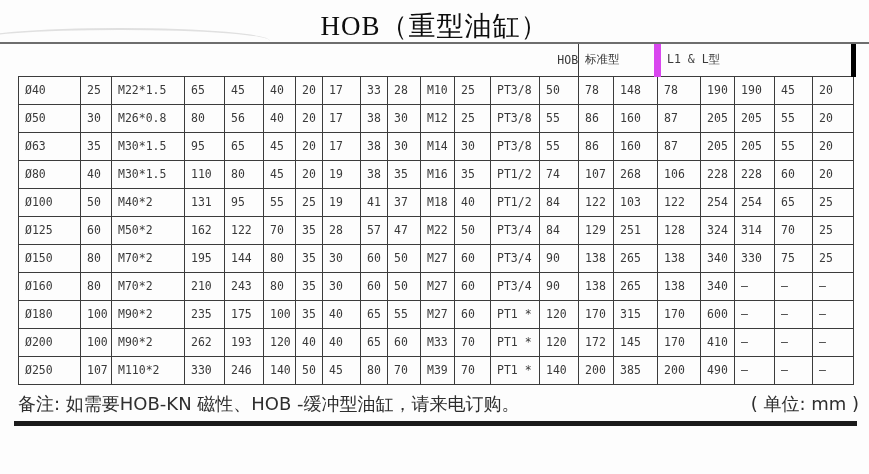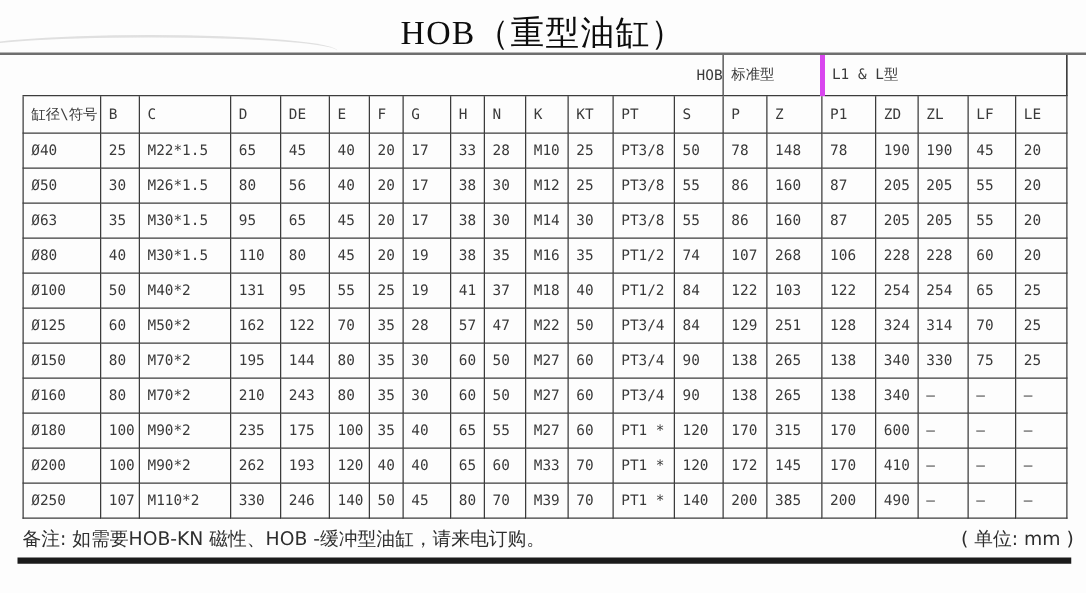--- a/index.html
+++ b/index.html
@@ -51,30 +51,30 @@
     white-space: nowrap;
     overflow: hidden;
   }
   thead tr.group-row th {
     border: none;
     border-bottom: 1px solid #3c3c3c;
     height: 32px;
     font-size: 11.5px;
   }
   thead tr.group-row th.g-hob { text-align: right; padding: 0; }
-  thead tr.group-row th.g-std { border-left: 1px solid #3c3c3c; border-right: 4px solid #d946ef; }
-  thead tr.group-row th.g-l1l { border-right: 1px solid #000000; }
+  thead tr.group-row th.g-std { border-left: 1px solid #3c3c3c; border-right: 7px solid #d946ef; }
+  thead tr.group-row th.g-l1l { border-right: 5px solid #000000; }
   thead tr.col-row th { height: 30px; }
   .footer {
     width: 841px;
     margin: 7px 14px 5px 18px;
     display: flex;
     justify-content: space-between;
     align-items: center;
-    font-size: 15px;
+    font-size: 18px;
     color: #2e2e2e;
     font-family: "DejaVu Sans", "Liberation Sans", sans-serif;
   }
   .bottom-bar {
     height: 5px;
     background: #1b1b1b;
     width: 843px;
     margin-left: 14px;
     margin-top: 4px;
   }
@@ -110,43 +110,20 @@
     <col style="width:40px">
       <col style="width:38px">
       <col style="width:41px">
   </colgroup>
   <thead>
     <tr class="group-row">
       <th class="g-hob" colspan="14">HOB</th>
       <th class="g-std" colspan="2">标准型</th>
       <th class="g-l1l" colspan="5">L1 &amp; L型</th>
     </tr>
-    <tr class="col-row">
-        <th>缸径\符号</th>
-        <th>B</th>
-        <th>C</th>
-        <th>D</th>
-        <th>DE</th>
-        <th>E</th>
-        <th>F</th>
-        <th>G</th>
-        <th>H</th>
-        <th>N</th>
-        <th>K</th>
-        <th>KT</th>
-        <th>PT</th>
-        <th>S</th>
-        <th>P</th>
-        <th>Z</th>
-        <th>P1</th>
-        <th>ZD</th>
-        <th>ZL</th>
-        <th>LF</th>
-        <th>LE</th>
-      </tr>
   </thead>
   <tbody>
       <tr>
         <td>Ø40</td>
         <td>25</td>
         <td>M22*1.5</td>
         <td>65</td>
         <td>45</td>
         <td>40</td>
         <td>20</td>
@@ -161,21 +138,21 @@
         <td>148</td>
         <td>78</td>
         <td>190</td>
         <td>190</td>
         <td>45</td>
         <td>20</td>
       </tr>
       <tr>
         <td>Ø50</td>
         <td>30</td>
-        <td>M26*1.5</td>
+        <td>M26*0.8</td>
         <td>80</td>
         <td>56</td>
         <td>40</td>
         <td>20</td>
         <td>17</td>
         <td>38</td>
         <td>30</td>
         <td>M12</td>
         <td>25</td>
         <td>PT3/8</td>

